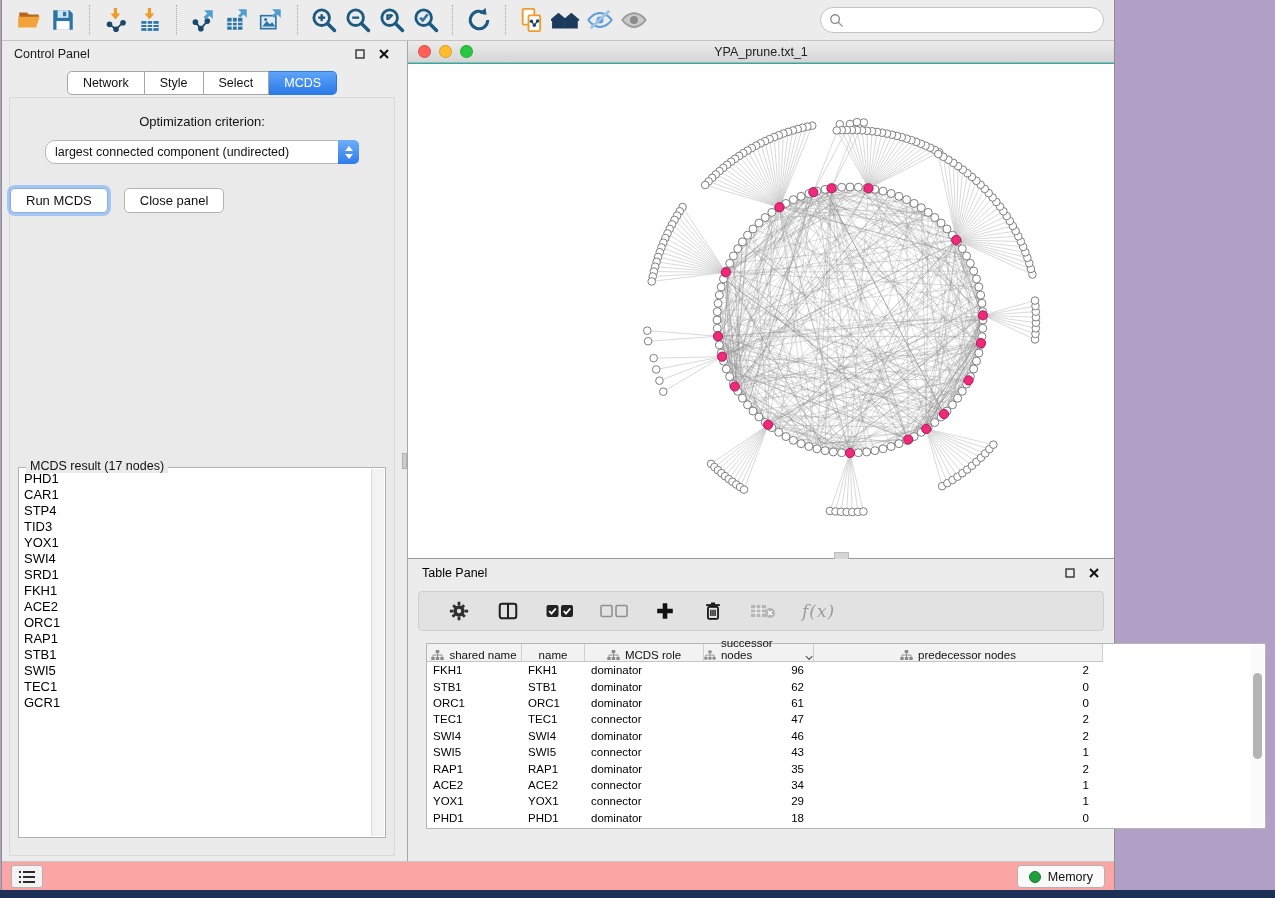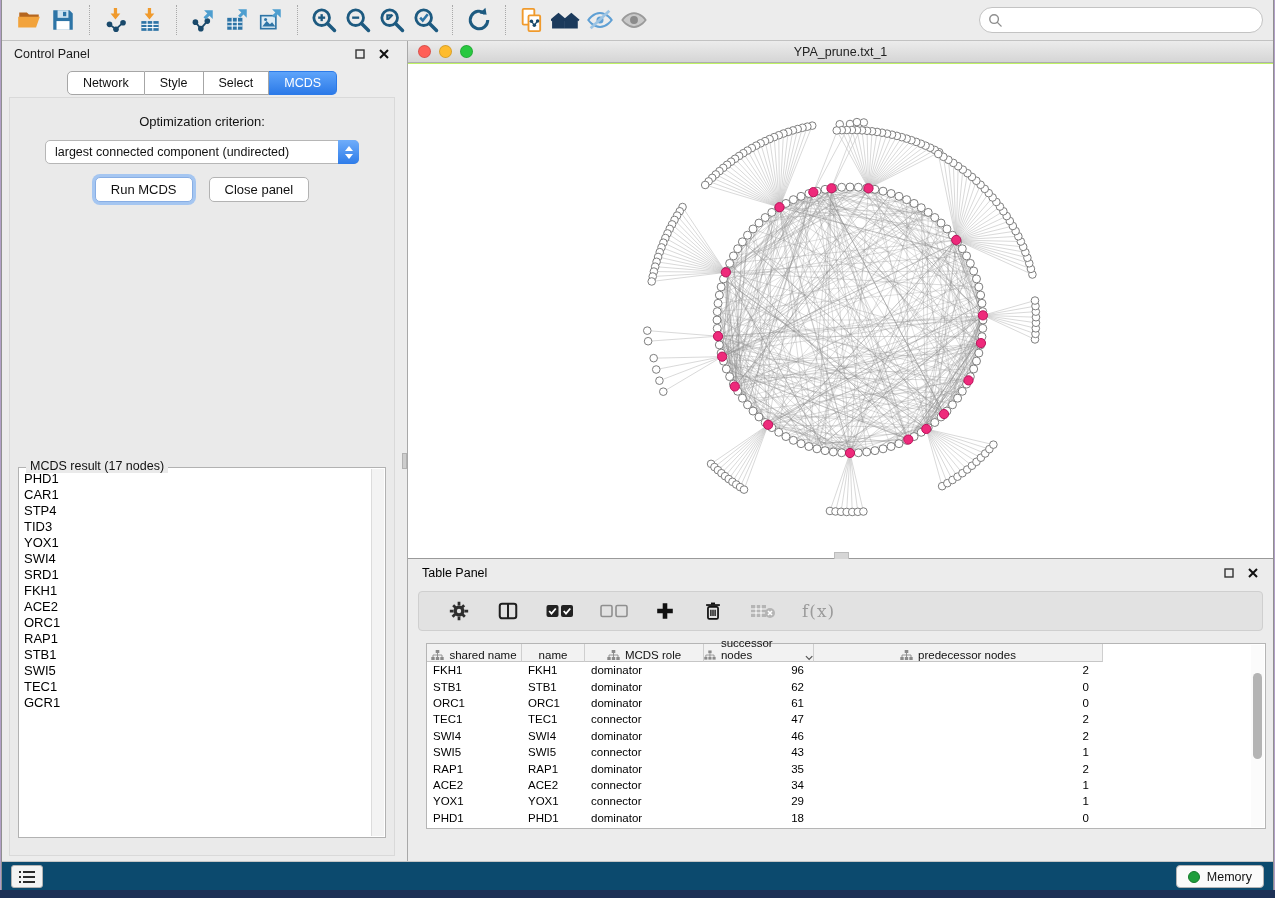--- a/index.html
+++ b/index.html
@@ -1,19 +1,19 @@
 <!DOCTYPE html>
 <html><head>
 <meta charset="utf-8">
 <style>
   *{box-sizing:border-box;margin:0;padding:0}
   html,body{width:1275px;height:898px;overflow:hidden}
   body{position:relative;background:#b19fc6;font-family:"Liberation Sans",sans-serif;-webkit-font-smoothing:antialiased}
   .desktop-strip{position:absolute;left:0;right:0;bottom:0;height:8px;background:#1d3156}
-  .app{position:absolute;left:2px;top:0;width:1271px;height:891px;background:#ececec;box-shadow:0 0 0 1px #8f8f8f}
+  .app{position:absolute;left:2px;top:0;width:1112px;height:891px;background:#ececec;box-shadow:0 0 0 1px #8f8f8f}
 
   
   .toolbar{position:absolute;top:0;left:0;right:0;height:41px;background:#ececec;border-bottom:1px solid #c2c2c2;display:flex;align-items:center;padding:0 10px}
   .tb-icon{width:34px;height:32px;display:flex;align-items:center;justify-content:center;border-radius:4px;flex:0 0 auto}
   .tb-sep{width:0;height:30px;border-left:1px dotted #a9a9a9;margin:0 9px;flex:0 0 auto}
   .search{margin-left:auto;width:284px;height:26px;border:1px solid #c3c3c3;border-radius:13px;background:#fff;display:flex;align-items:center;padding:0 8px;gap:6px}
   .search input{border:none;outline:none;flex:1;font-size:12px;font-family:"Liberation Sans",sans-serif;background:transparent}
 
   
   .control-panel{position:absolute;left:0;top:41px;width:400px;bottom:30px;background:#ececec}
@@ -21,69 +21,69 @@
   .win-btns{margin-left:auto;display:flex;gap:12px;align-items:center}
   .win-btn{display:flex;align-items:center;justify-content:center;width:12px;height:12px}
   .cp-tabs{display:flex;justify-content:center;margin-top:4px;position:relative;z-index:2}
   .seg{display:inline-flex}
   .seg .seg-btn{font-size:12.5px;padding:4px 15px;background:#fff;border:1px solid #a6a6a6;border-left-width:0;color:#111;font-family:"Liberation Sans",sans-serif;cursor:default}
   .seg .seg-btn:first-child{border-left-width:1px;border-radius:5px 0 0 5px}
   .seg .seg-btn:last-child{border-radius:0 5px 5px 0}
   .seg .seg-btn.active{background:linear-gradient(#5ea4fa,#2c7ae8);border-color:#2c7ae8;color:#fff}
   .cp-body{position:absolute;left:7px;right:7px;top:56px;bottom:5px;background:#eaeaea;border:1px solid #d9d9d9}
   .opt-label{margin-top:16px;text-align:center;font-size:13px;color:#111}
-  .select{position:relative;margin:11px auto 0;width:314px;height:24px;background:#fff;border:1px solid #b6b6b6;border-radius:5px;display:flex;align-items:center;padding-left:9px;font-size:12.5px;color:#111}
+  .select{position:relative;margin:11px auto 0;width:314px;height:24px;background:#fff;border:1px solid #b6b6b6;border-radius:10px;display:flex;align-items:center;padding-left:9px;font-size:12.5px;color:#111}
   .stepper{position:absolute;right:-1px;top:-1px;bottom:-1px;width:21px;background:linear-gradient(#6fadfa,#2e7ce9);border-radius:0 5px 5px 0;display:flex;flex-direction:column;align-items:center;justify-content:center;gap:3px}
   .tri-up{width:0;height:0;border-left:4px solid transparent;border-right:4px solid transparent;border-bottom:5px solid #fff}
   .tri-down{width:0;height:0;border-left:4px solid transparent;border-right:4px solid transparent;border-top:5px solid #fff}
-  .cp-buttons{display:flex;justify-content:center;gap:16px;margin-top:13px}
+  .cp-buttons{display:flex;gap:16px;margin-top:24px}
   .btn{font-size:13px;padding:4px 15px;background:#fff;border:1px solid #b3b3b3;border-radius:5px;font-family:"Liberation Sans",sans-serif;color:#111;cursor:default}
   .btn.focus{box-shadow:0 0 0 3px rgba(108,168,245,.55);border-color:#88aee4}
   .groupbox{position:absolute;left:8px;right:8px;top:369px;bottom:17px;border:1px solid #b2b2b2;background:#fff}
   .gb-label{position:absolute;top:-9px;left:7px;background:#eaeaea;padding:0 4px;font-size:12.5px;color:#111}
   .gb-list{position:absolute;top:3px;bottom:2px;left:5px;right:18px;font-size:13px;line-height:16px;color:#000;overflow:hidden}
   .gb-track{position:absolute;top:1px;bottom:1px;right:1px;width:13px;background:#f3f3f3;border-left:1px solid #dcdcdc}
 
   
   .vsplit{position:absolute;left:400px;top:41px;width:6px;bottom:30px;background:#ececec;border-right:1px solid #a8a8a8}
   .vsplit-handle{position:absolute;left:0;top:412px;width:5px;height:16px;background:#cdcdcd;border:1px solid #b2b2b2}
 
   
   .right{position:absolute;left:406px;top:41px;right:0;bottom:30px}
-  .netwin{position:absolute;top:0;left:0;right:0;height:518px;background:#bef264;border-bottom:1px solid #9a9a9a}
+  .netwin{position:absolute;top:0;left:0;right:0;height:518px;background:#14b8a6;border-bottom:1px solid #9a9a9a}
   .net-titlebar{position:relative;height:22px;background:linear-gradient(#ececec,#d5d5d5);border-bottom:1px solid #aeaeae;display:flex;align-items:center;padding:0 10px}
   .traffic{display:flex;gap:8px;position:relative;z-index:2}
   .light{width:13px;height:13px;border-radius:50%;border:1px solid rgba(0,0,0,.15)}
   .net-title{position:absolute;left:0;right:0;text-align:center;font-size:12.5px;color:#222}
   .net-canvas{position:absolute;top:23px;left:0;right:0;bottom:0;background:#fff;overflow:hidden}
   .net-canvas svg{position:absolute;left:0;top:0}
   .hsplit-handle{position:absolute;left:426px;bottom:-1px;width:15px;height:7px;background:#d6d6d6;border:1px solid #bcbcbc;border-bottom:none}
 
   
   .tablepanel{position:absolute;top:518px;left:0;right:0;bottom:0;background:#ececec}
   .tp-header{height:28px;display:flex;align-items:center;padding:0 14px;font-size:12.5px;color:#000000}
   .tp-toolbar{margin:4px 10px 0;height:40px;background:#e2e2e2;border:1px solid #cfcfcf;border-radius:4px;display:flex;align-items:center;padding:0 16px;gap:0}
   .tpi{display:flex;align-items:center;justify-content:center;height:32px;padding:0 13px}
-  .fx{font-family:"DejaVu Serif",serif;font-size:17px;color:#9b9b9b;letter-spacing:1px}
+  .fx{font-family:"DejaVu Serif",serif;font-style:italic;font-size:17px;color:#9b9b9b;letter-spacing:1px}
   .tp-table{position:absolute;left:18px;width:840px;top:84px;height:186px;background:#fff;border:1px solid #b5b5b5}
   .thead{display:flex;height:18px}
   .th{height:18px;background:#f2f2f2;border-right:1px solid #cfcfcf;border-bottom:1px solid #c6c6c6;display:flex;align-items:flex-end;justify-content:center;gap:5px;font-size:11.5px;color:#111}
   .th.fill,.td.fill{flex:1;background:#fff;border:none}
   .tr{display:flex;height:16.4px;align-items:center;font-size:11.5px;color:#000}
   .td{height:16.4px;display:flex;align-items:center;padding-left:6px;overflow:hidden;white-space:nowrap}
   .c0{width:95px}.c1{width:63px}.c2{width:119px}
   .c3{width:110px}.c4{width:289px}
   .td.c3{justify-content:flex-end;padding-right:10px;padding-left:0}
   .td.c4{justify-content:flex-end;padding-right:14px;padding-left:0}
   .v-scroll{position:absolute;top:1px;bottom:1px;right:1px;width:13px;background:#fbfbfb}
   .v-thumb{position:absolute;top:28px;height:86px;left:2px;right:2px;border-radius:5px;background:#b4b4b4}
   .tp-tabs{position:absolute;left:0;right:0;top:273px;display:flex;justify-content:center}
 
   
-  .statusbar{position:absolute;left:0;right:0;bottom:0;height:30px;background:#0c4a6e;border-top:1px solid #c6c6c6;display:flex;align-items:center;padding:0 9px}
+  .statusbar{position:absolute;left:0;right:0;bottom:0;height:30px;background:#fca5a5;border-top:1px solid #c6c6c6;display:flex;align-items:center;padding:0 9px}
   .menu-btn{width:32px;height:23px;border:1px solid #b3b3b3;border-radius:3px;background:#f3f3f3;display:flex;align-items:center;justify-content:center}
   .memory-btn{margin-left:auto;height:23px;border:1px solid #b3b3b3;border-radius:4px;background:#fafafa;display:flex;align-items:center;gap:7px;padding:0 11px;font-size:12.5px;color:#111}
   .mem-dot{width:12px;height:12px;border-radius:50%;background:#1f9e3c;border:1px solid #157a2c}
 </style>
 </head>
 <body>
 
 <div class="app">
 
   <div class="toolbar">

